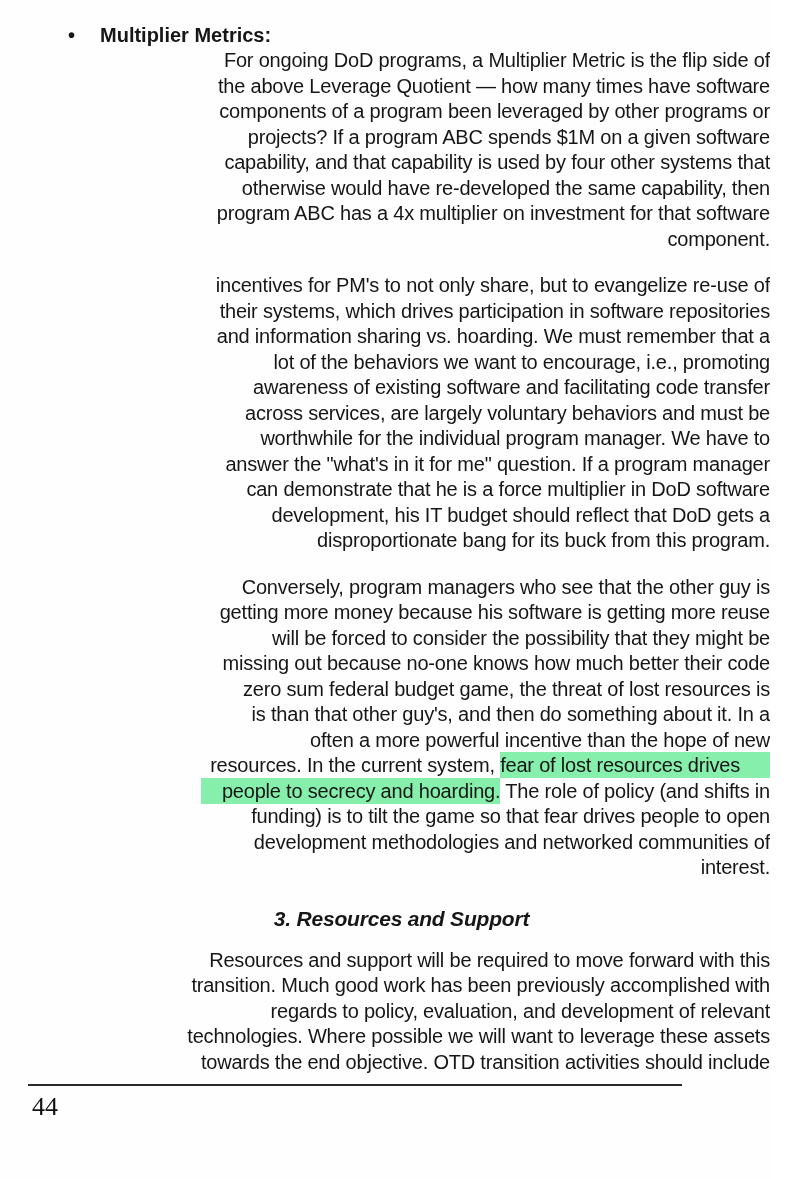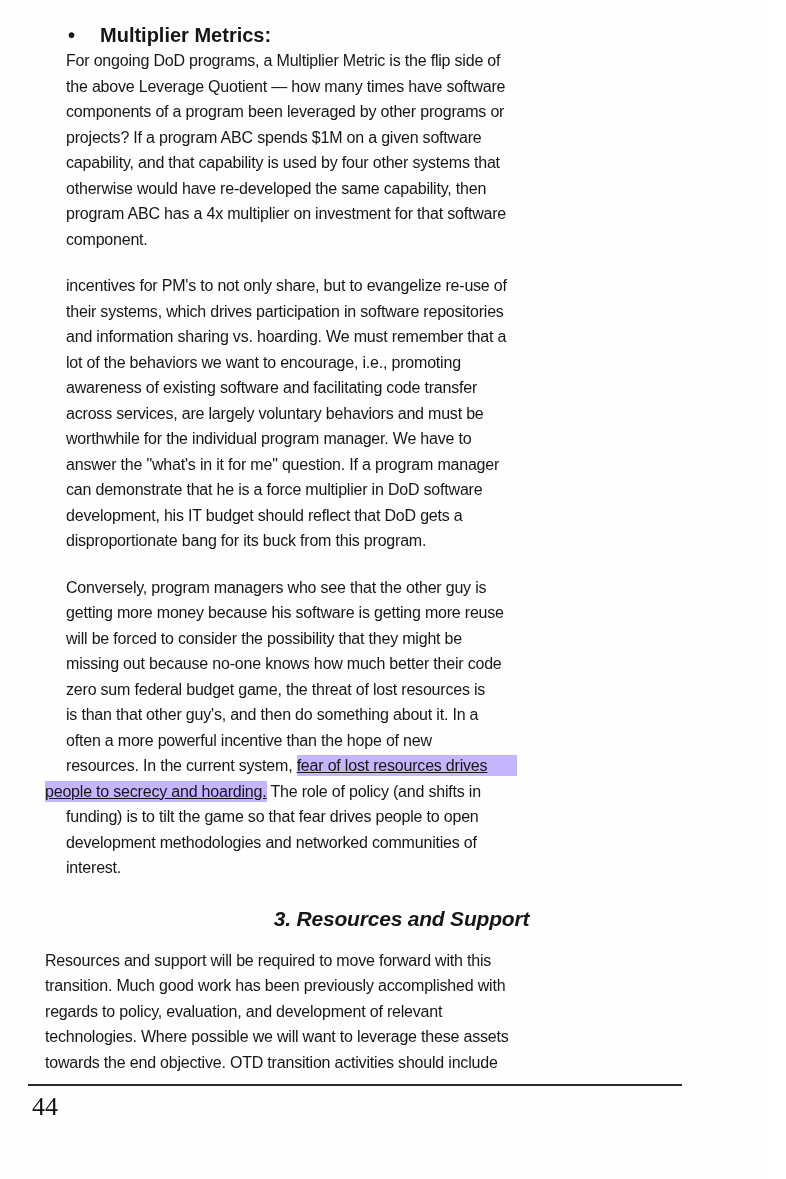--- a/index.html
+++ b/index.html
@@ -18,30 +18,31 @@
     font-size: 20px;
     font-weight: bold;
     line-height: 26px;
   }
   .bullet-row .bullet {
     display: inline-block;
     width: 32px;
     font-size: 20px;
   }
   .para .line {
-    font-size: 16px;
+    font-size: 20px;
     line-height: 25.5px;
     white-space: pre;
     letter-spacing: -0.2px;
+    text-align: right;
   }
   .para.indent { margin-left: 66px; }
   .para.spaced { margin-top: 21px; }
   .hl { padding: 2px 0; }
   .hl.xr { padding-right: 30px; }
-  .hl.xl { margin-left: -21px; }
+  .hl.xl { margin-left: -21px; padding-left: 21px; }
   .section-heading {
     margin: 26px 0 17px 33px;
     font-size: 21px;
     font-weight: bold;
     font-style: italic;
     letter-spacing: -0.2px;
     text-align: center;
   }
   .para.closing { margin-left: 45px; }
   .footer-rule {
@@ -50,21 +51,21 @@
     height: 0;
     border-top: 2px solid #2a2a2a;
   }
   .page-number {
     margin: 6px 0 0 32px;
     font-family: "Liberation Serif", serif;
     font-size: 26px;
     color: #111;
   }
 </style>
-<style>.hl{background:#c4b5fd;text-decoration:underline;}.page{color:#161616;}</style></head>
+<style>.hl{background:#86efac;}.page{color:#161616;}</style></head>
 <body>
 
 <div class="page">
   <div class="content">
 
     <div class="bullet-row">
       <span class="bullet">•</span><span>Multiplier Metrics:</span>
     </div>
 
     <div class="para indent">

